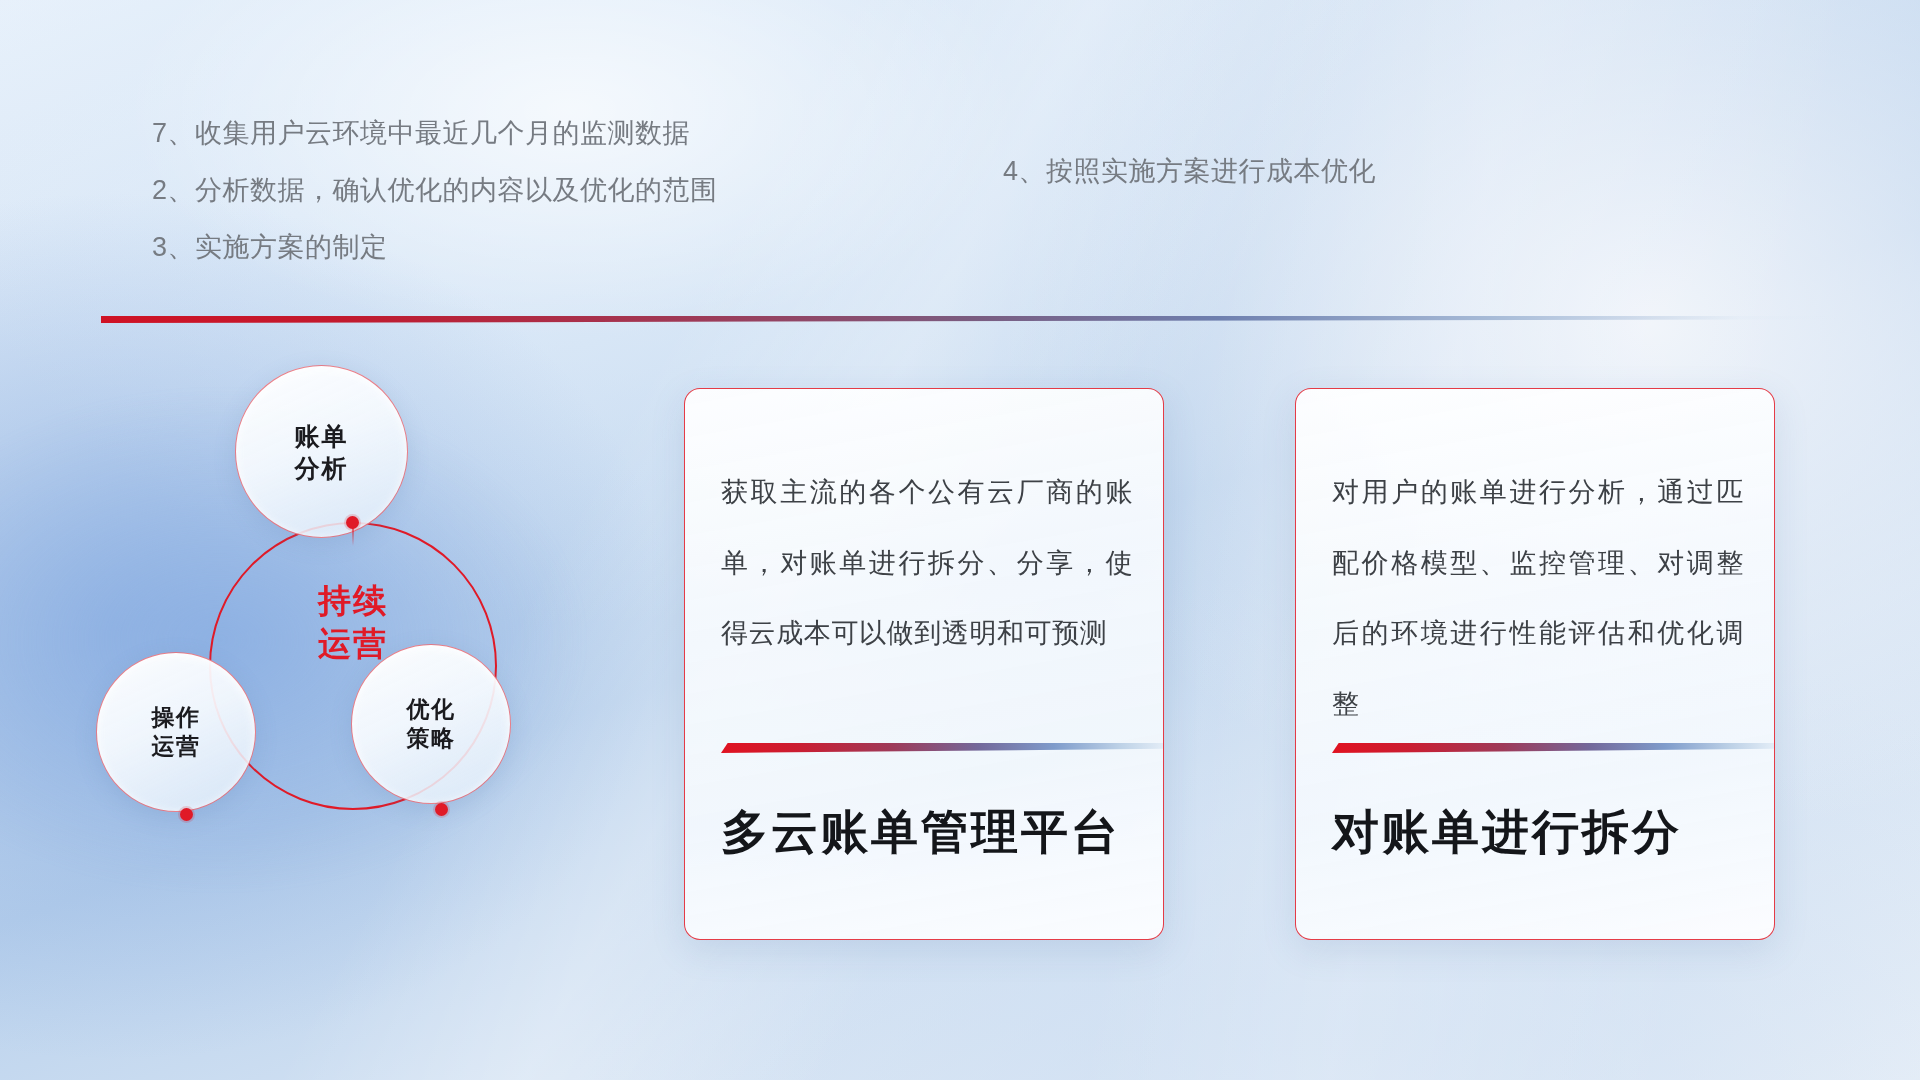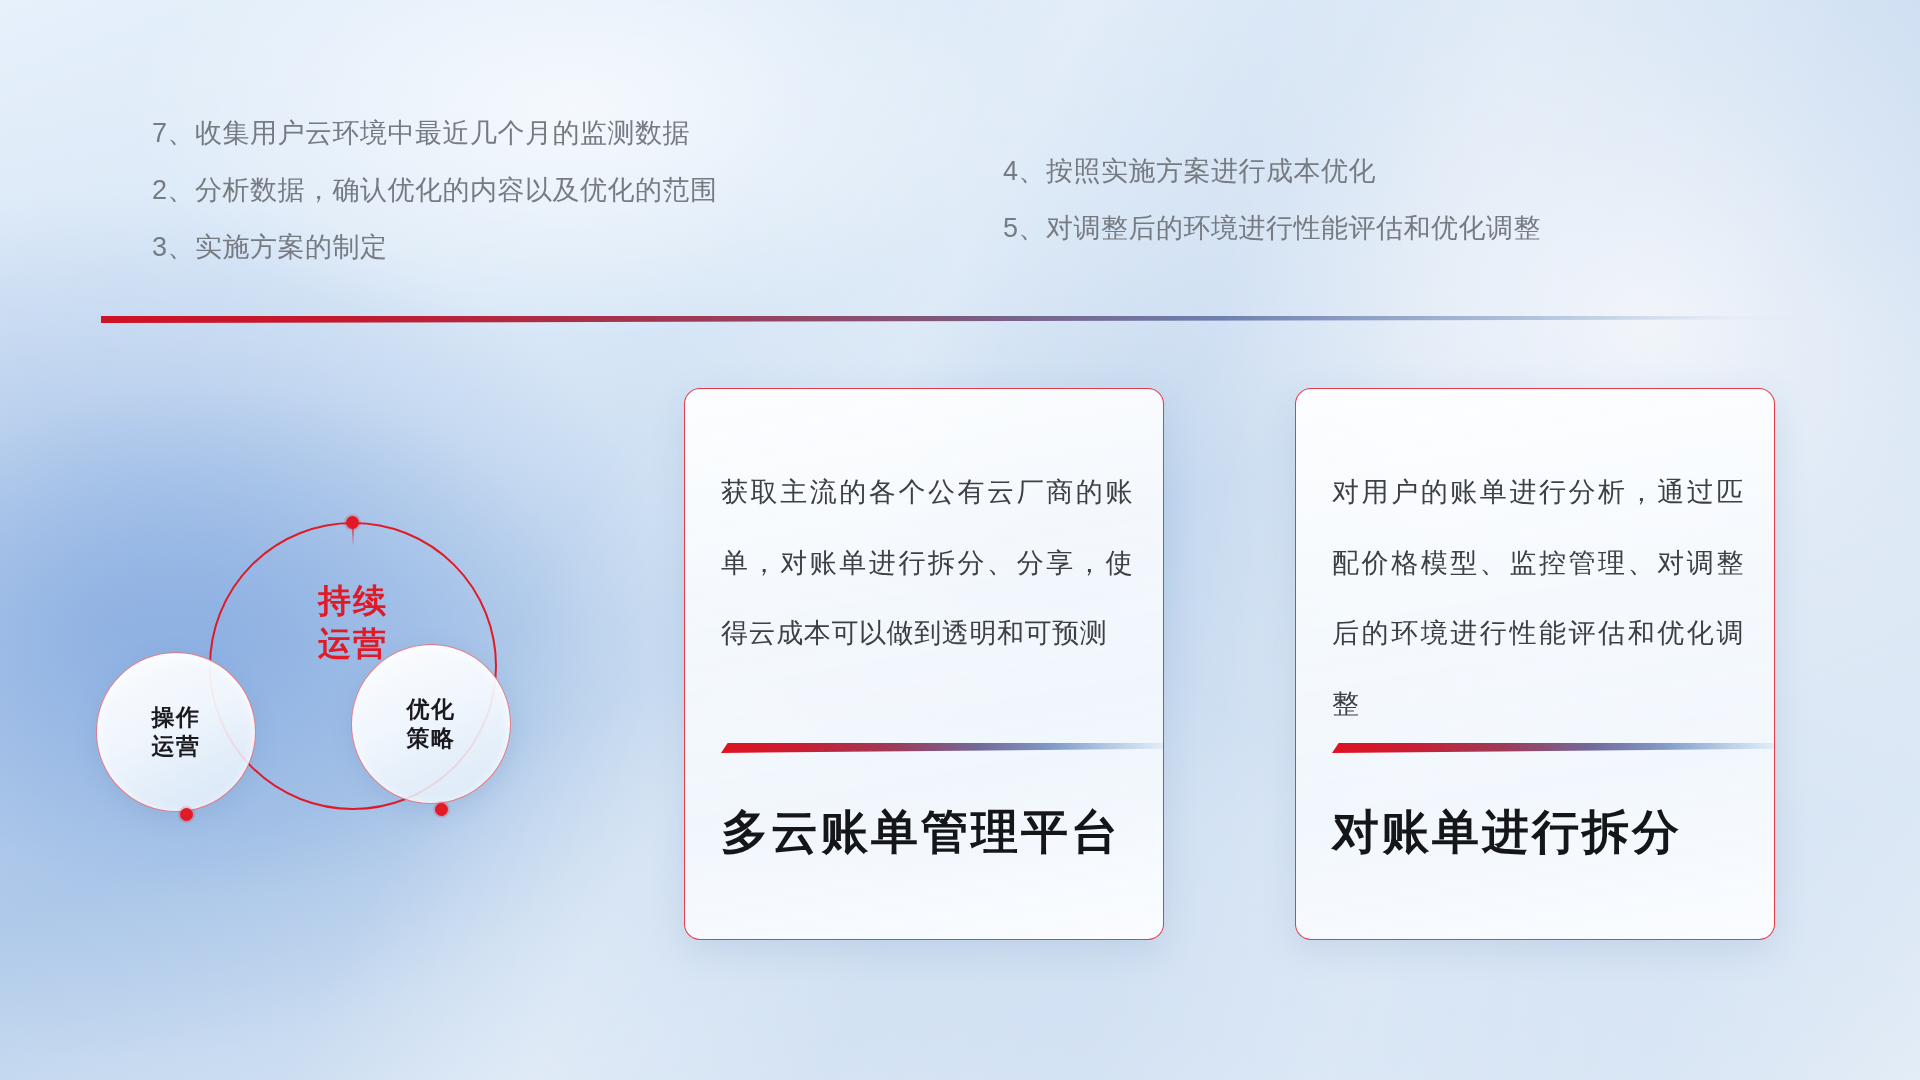--- a/index.html
+++ b/index.html
@@ -242,33 +242,38 @@
   <div class="sheen"></div>
 
   <div class="steps steps-left">
     <div class="step-item">7、收集用户云环境中最近几个月的监测数据</div>
     <div class="step-item">2、分析数据，确认优化的内容以及优化的范围</div>
     <div class="step-item">3、实施方案的制定</div>
   </div>
 
   <div class="steps steps-right">
     <div class="step-item">4、按照实施方案进行成本优化</div>
-    <div class="step-item">5、对调整后的环境进行性能评估和优化调整</div>
   </div>
 
   <div class="top-rule"></div>
 
   <div class="diagram">
     <div class="ring"></div>
 
     <div class="center-label">
       <div>持续</div>
       <div>运营</div>
     </div>
 
+    <div class="bubble bubble-top">
+      <div>
+        <div>账单</div>
+        <div>分析</div>
+      </div>
+    </div>
 
     <div class="bubble bubble-bl">
       <div>
         <div>操作</div>
         <div>运营</div>
       </div>
     </div>
 
     <div class="bubble bubble-br">
       <div>

